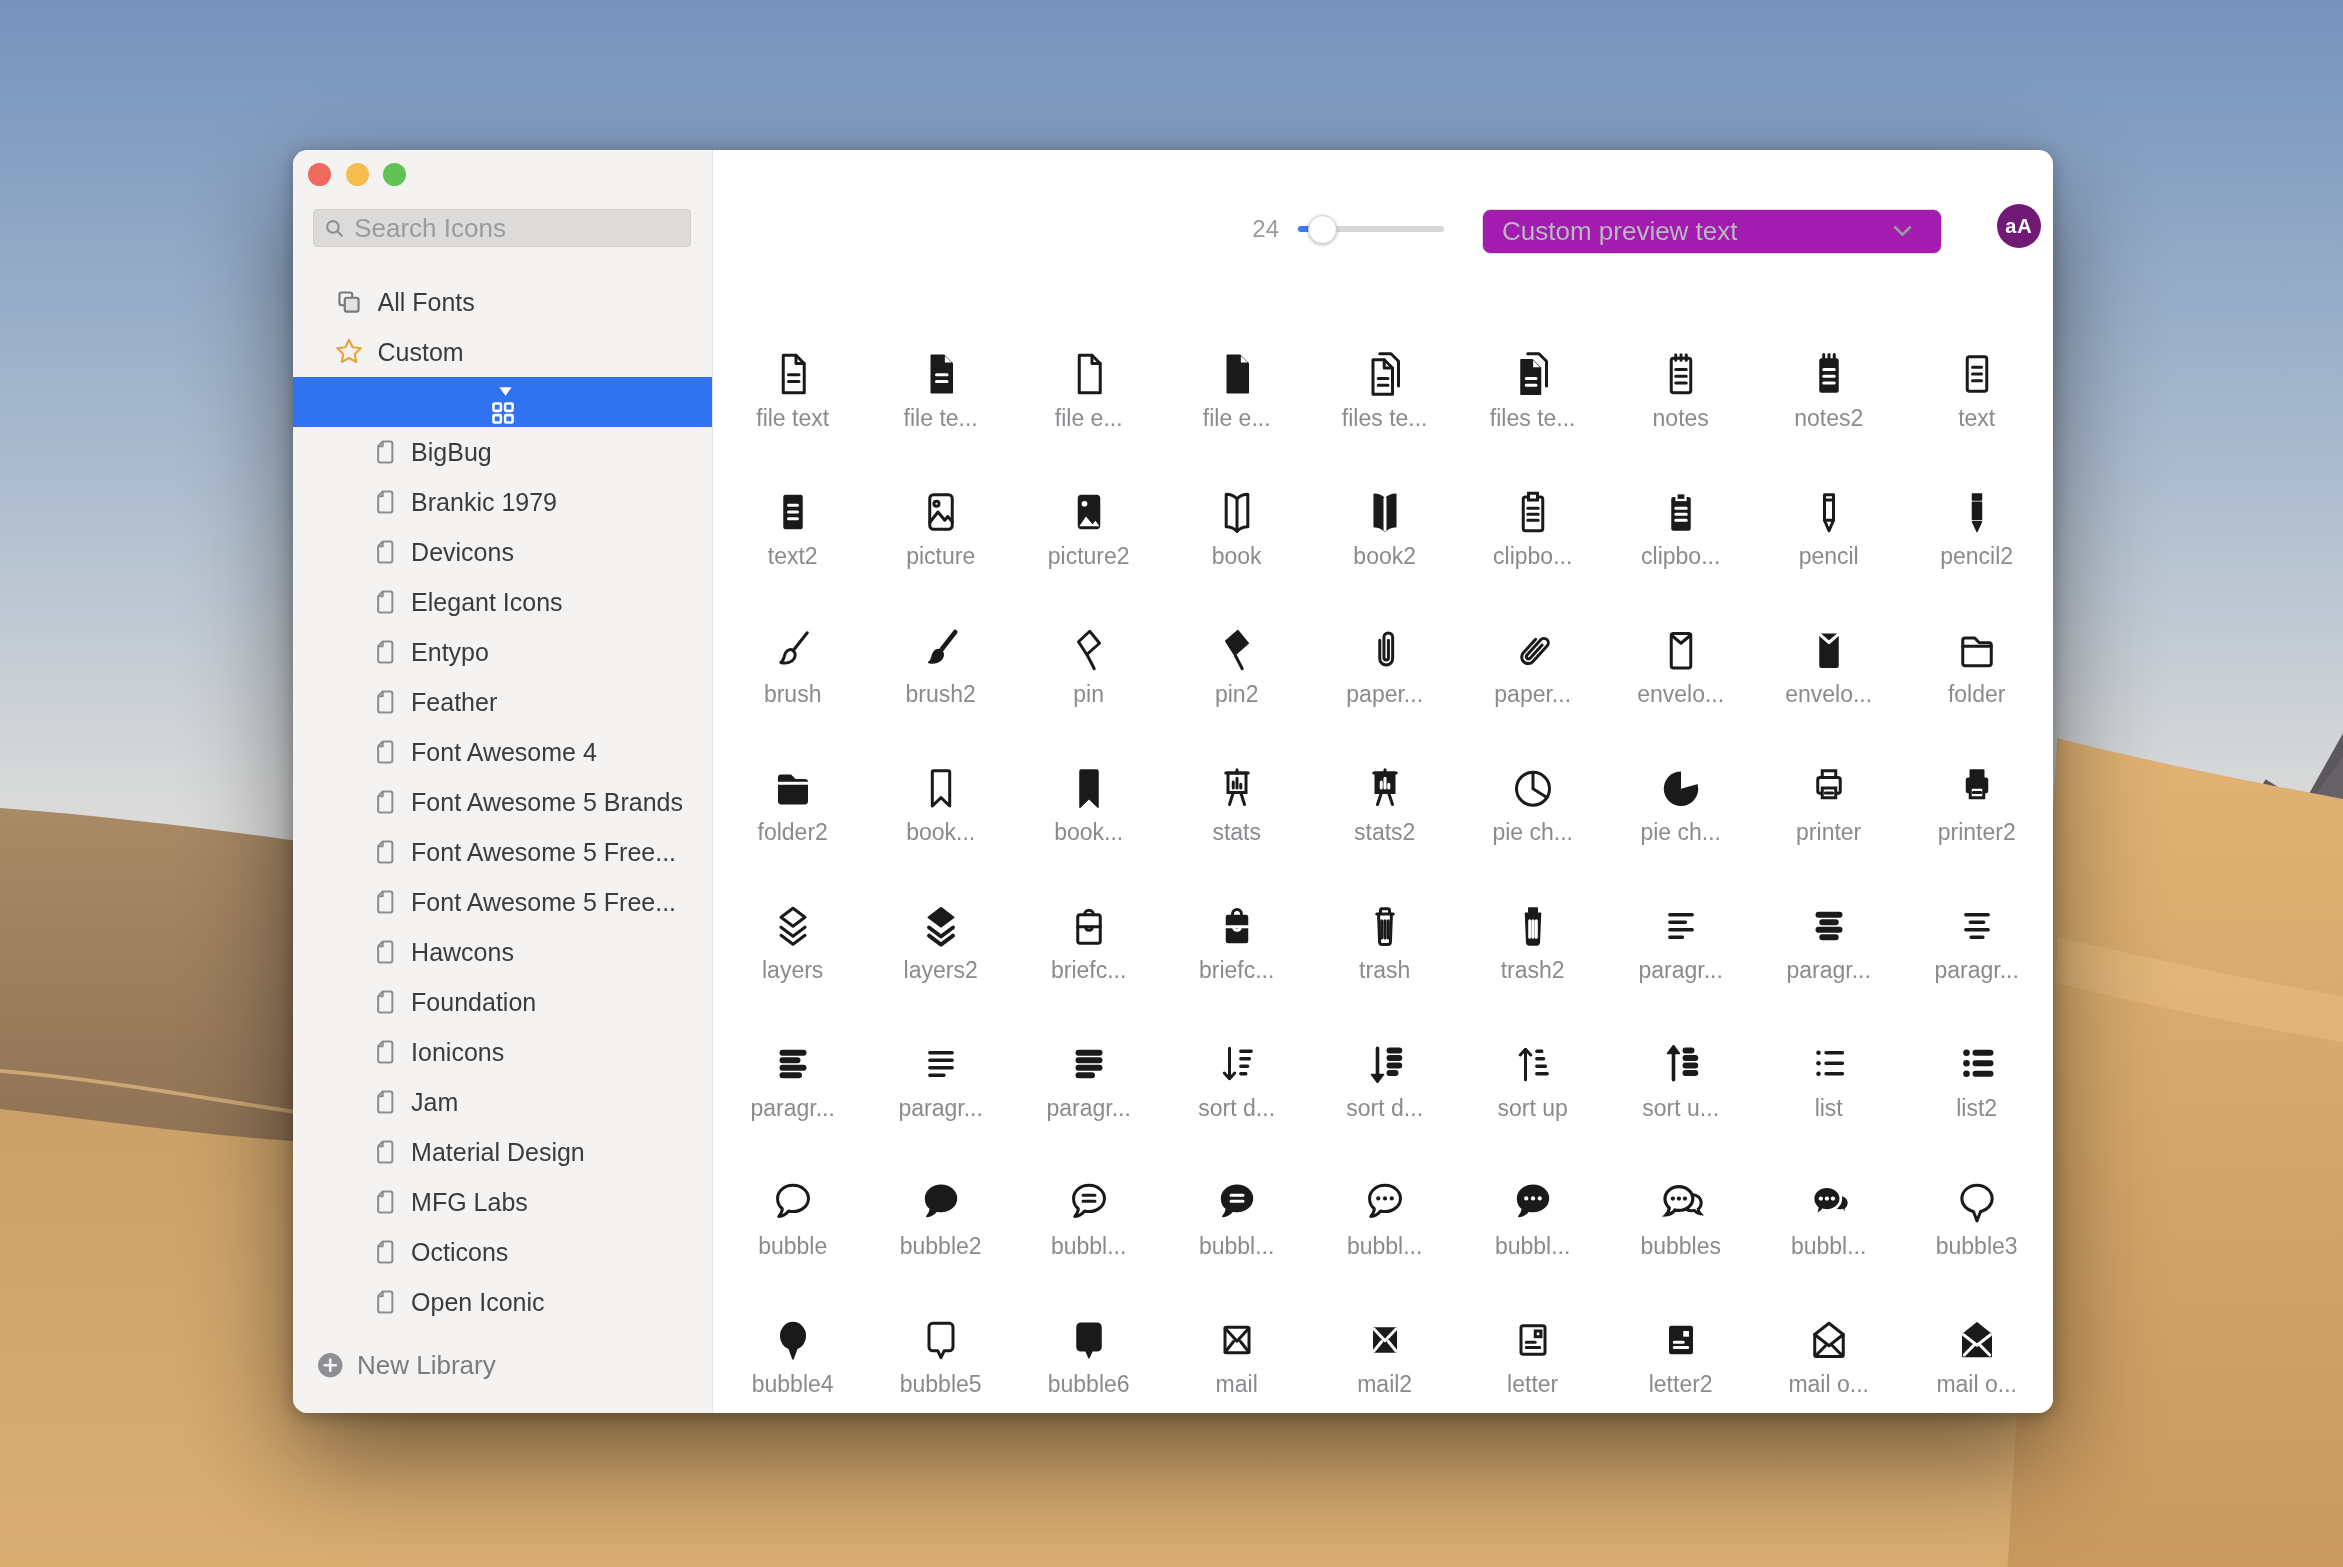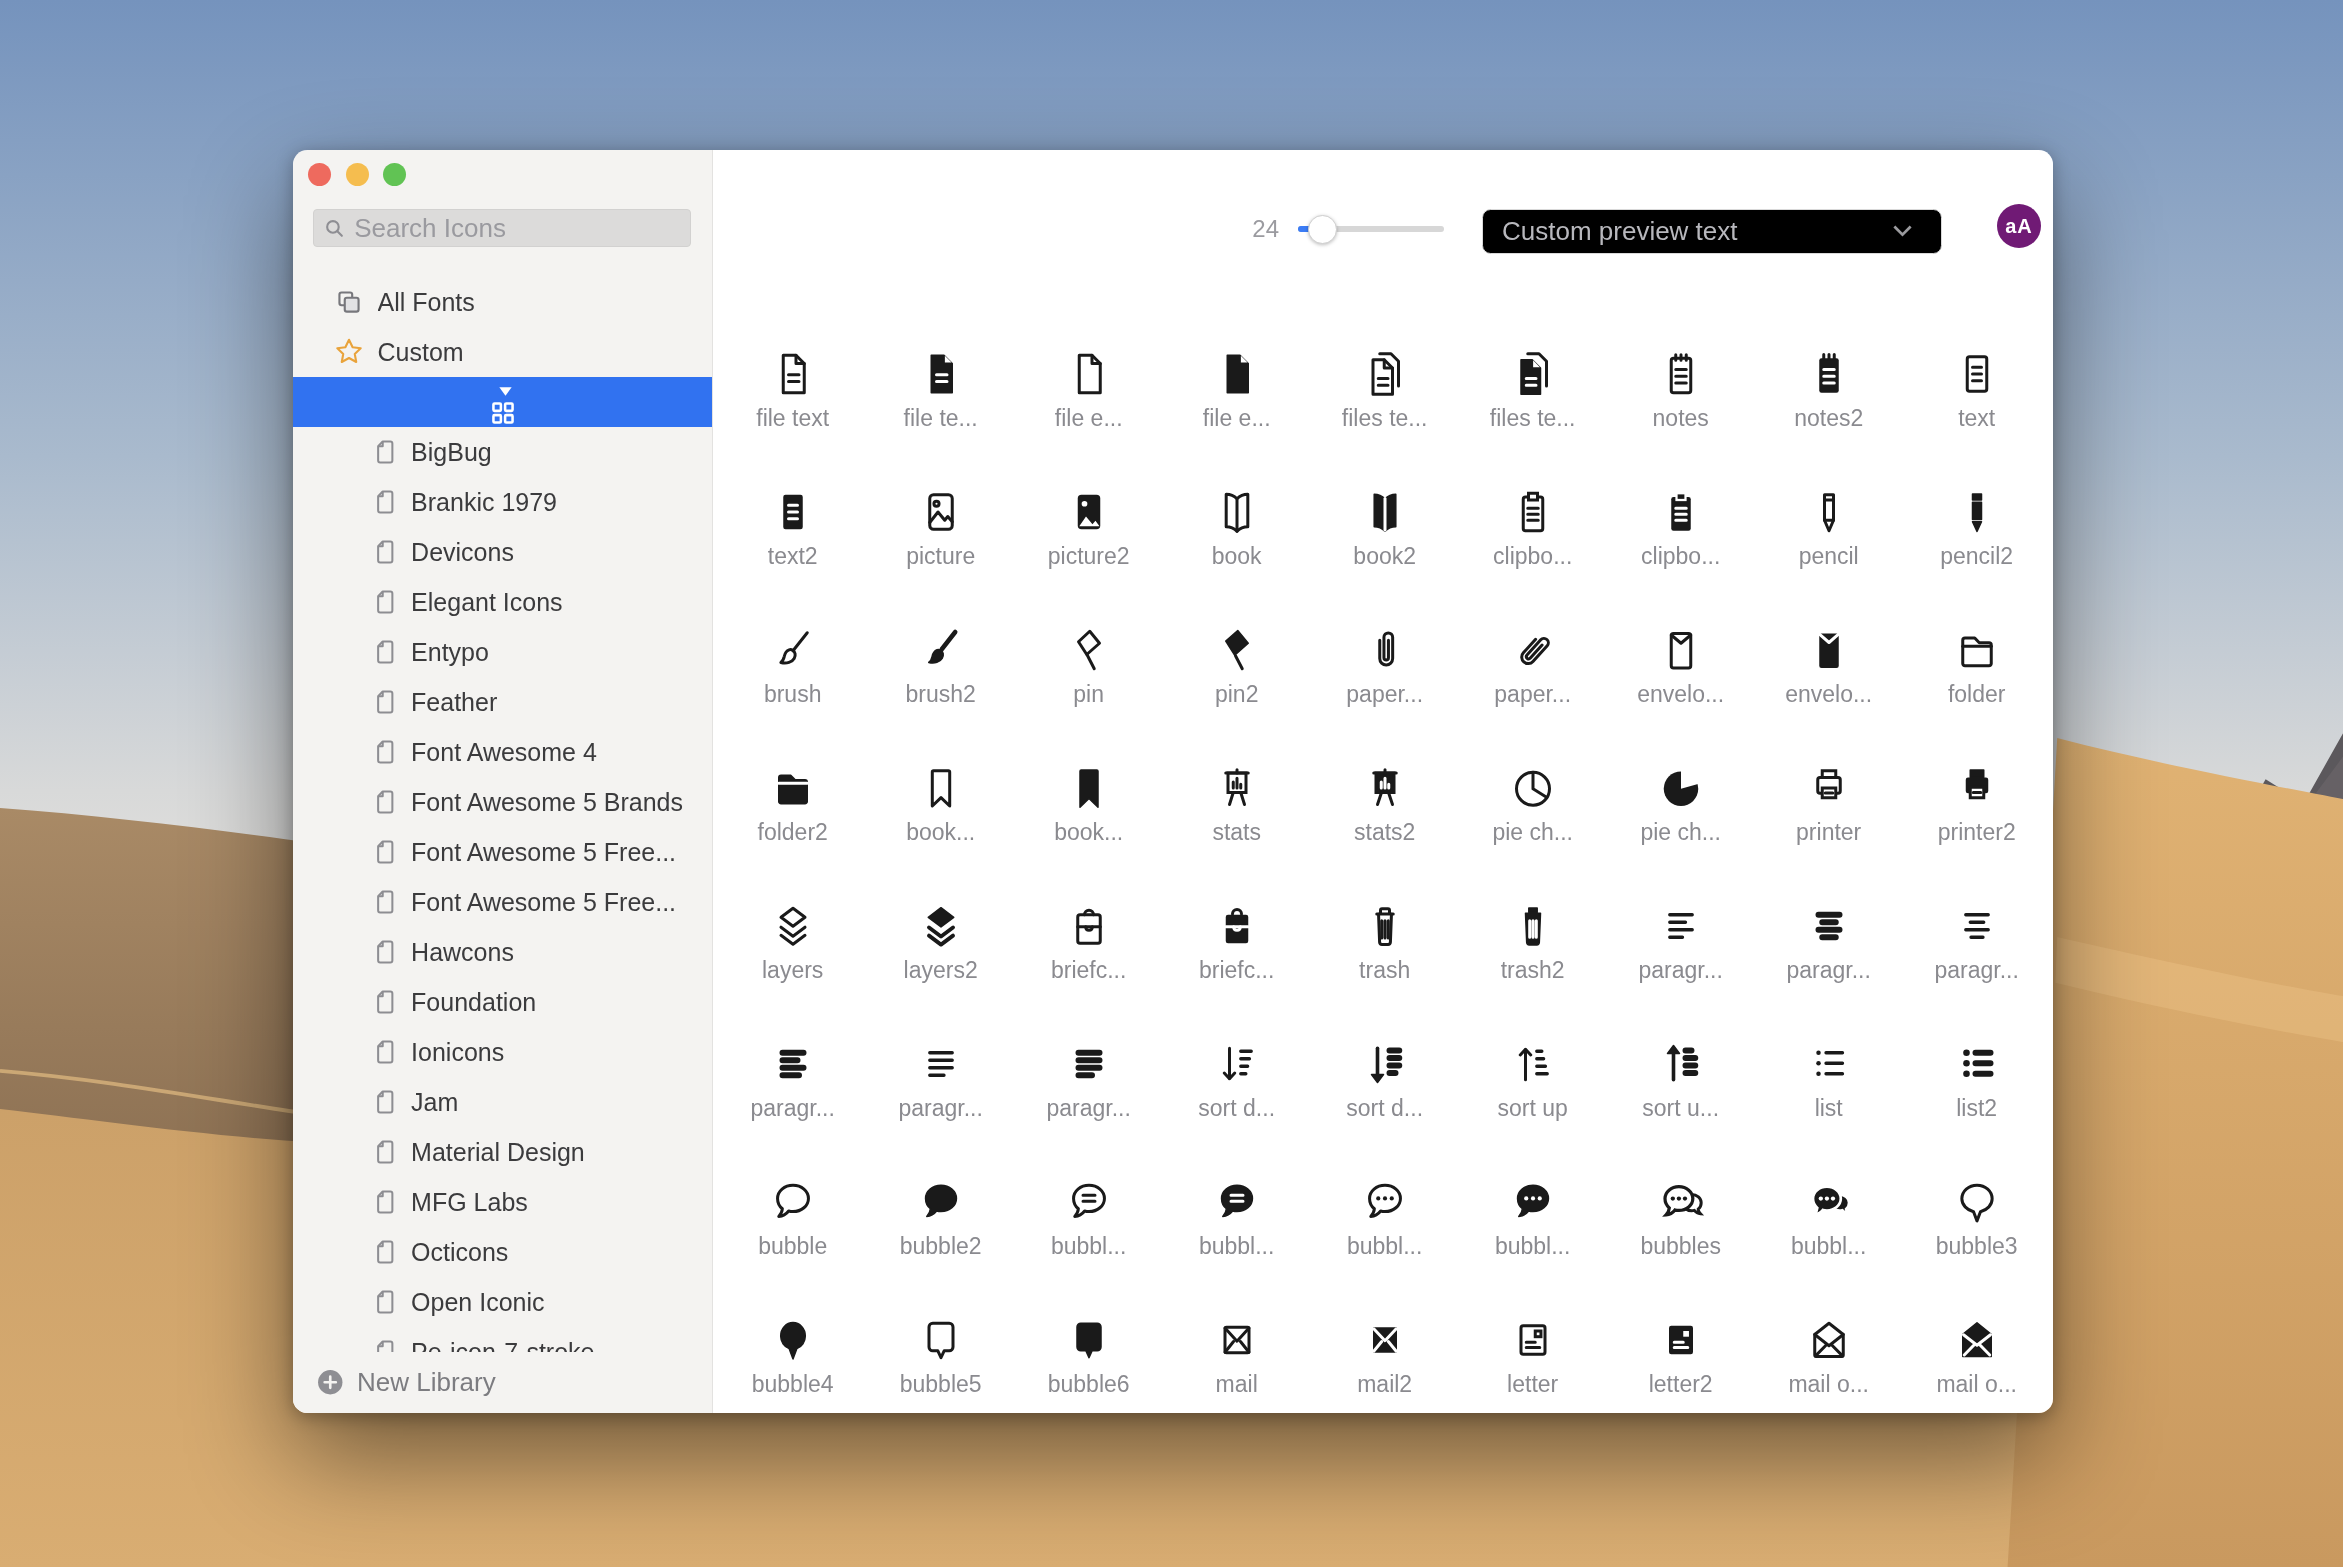--- a/index.html
+++ b/index.html
@@ -38,36 +38,36 @@
   .srow .ic{flex:none;display:flex;align-items:center;justify-content:center;}
   .srow.top{padding-left:39px;}
   .srow.top .ic{width:34px;height:34px;margin-right:11.5px;}
   .srow.lib{padding-left:76px;}
   .srow.lib .ic{width:32.5px;height:32.5px;margin-right:9.6px;}
   .srow.selected{background:#3172F0;color:#ffffff;padding-left:13.4px;flex-direction:column;}
   .srow.selected .tri{width:19px;height:19px;margin-right:6.7px;flex:none;}
   .srow .label{white-space:nowrap;overflow:hidden;text-overflow:ellipsis;}
   
   .side-footer{
-    position:absolute;bottom:0;left:0;right:0;height:61px;background:#f4f3f1;
+    position:absolute;bottom:17px;left:0;right:0;height:61px;background:#f4f3f1;
     display:flex;align-items:center;padding-left:21px;gap:10.5px;
     font-size:26px;color:#7c7c80;
   }
   
   .size-label{position:absolute;left:509px;top:65px;width:57px;text-align:right;font-size:24px;color:#9b9ba0;}
   .slider{position:absolute;left:585px;top:61px;width:146px;height:36px;}
   .slider .track{position:absolute;left:0;top:15.3px;width:146px;height:5.7px;border-radius:2.9px;background:#d7d7d7;}
   .slider .fill{position:absolute;left:0;top:15.3px;width:27px;height:5.7px;border-radius:2.9px;background:#3b7cf5;}
   .slider .thumb{
     position:absolute;left:9.6px;top:3.8px;width:29px;height:29px;border-radius:50%;
     background:#ffffff;border:1px solid #cfcfcf;box-shadow:0 1px 3.8px rgba(0,0,0,.25);box-sizing:border-box;
   }
   .combo{
     position:absolute;left:769px;top:59px;width:460px;height:45px;border-radius:8.6px;
-    border:1.9px solid #d9d9d9;background:#000000;display:flex;align-items:center;box-sizing:border-box;
+    border:1.9px solid #d9d9d9;background:#a21caf;display:flex;align-items:center;box-sizing:border-box;
     padding:0 29px 0 19px;
   }
   .combo .ph{flex:1;font-size:26px;color:#b8b8bd;white-space:nowrap;}
   .aa-btn{
     position:absolute;left:1284px;top:54px;width:44px;height:44px;border-radius:50%;
     background:#701a75;color:#fff;display:flex;align-items:center;justify-content:center;
     font-size:20px;font-weight:bold;letter-spacing:1px;
   }
   
   .grid{

